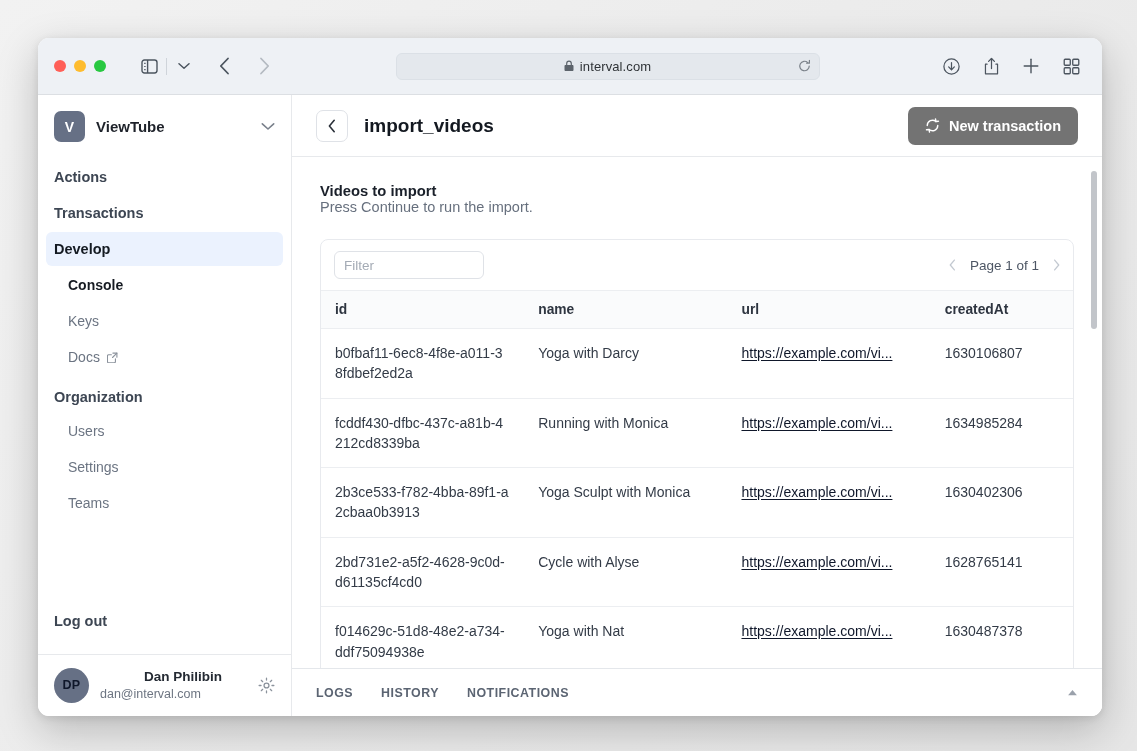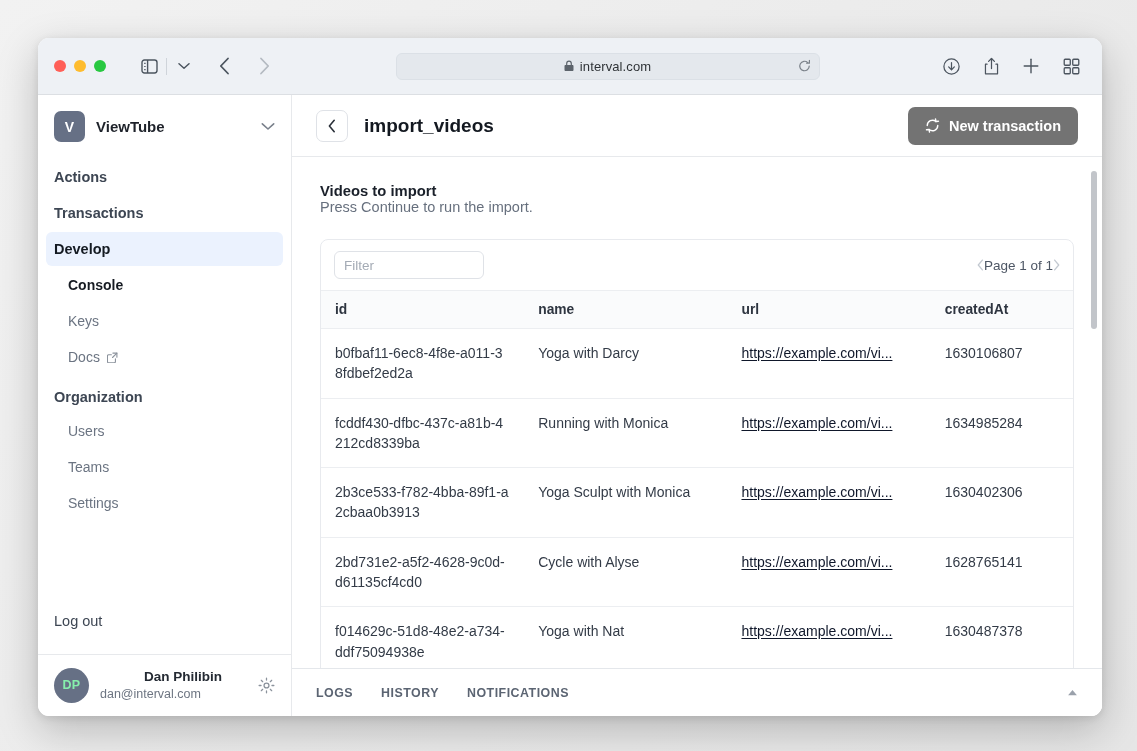--- a/index.html
+++ b/index.html
@@ -101,30 +101,30 @@
   .nav-item.sub { padding-left: 22px; font-size: 14px; color: #6b7482; }
   .nav-item.sub.current { color: #161b22; font-weight: 700; }
   .nav-section {
     padding: 9px 8px; font-size: 14.5px; font-weight: 600; color: #3d4653;
     margin-top: 6px;
   }
   .ext-icon { margin-left: 7px; display: inline-flex; color: #8b929c; }
 
   .logout-wrap { padding: 0 8px 16px 8px; }
   .logout {
-    padding: 9px 8px; font-size: 14.5px; color: #3d4653; font-weight: 400;
+    padding: 9px 8px; font-size: 14.5px; color: #3d4653; font-weight: 700;
   }
   .user-box {
     border-top: 1px solid #e7e9ec;
     padding: 13px 16px;
     display: flex; align-items: center; gap: 11px;
   }
   .user-avatar {
     width: 35px; height: 35px; border-radius: 50%;
-    background: #667085; color: #86efac;
+    background: #667085; color: #0f172a;
     font-size: 12.5px; font-weight: 700; letter-spacing: .3px;
     display: flex; align-items: center; justify-content: center;
     flex: 0 0 35px;
   }
   .user-meta { flex: 1; min-width: 0; }
   .user-name { font-size: 13.5px; font-weight: 700; color: #242a33; line-height: 1.35; padding-left: 44px; }
   .user-email { font-size: 12.5px; color: #6d7582; line-height: 1.35; }
   .gear { color: #8b929c; display: flex; }
 
   
@@ -177,21 +177,21 @@
     width: 150px; height: 28px;
     border: 1px solid #dfe2e7; border-radius: 6px;
     padding: 0 9px;
     font-size: 13.5px;
     font-family: inherit;
     color: #701a75;
     outline: none;
     background: #fff;
   }
   .filter-input::placeholder { color: #a4abb5; }
-  .pager { margin-left: auto; display: flex; align-items: center; }
+  .pager { margin-left: auto; display: flex; align-items: center; gap: 14px; }
   .pager-btn { color: #c3c9d1; display: flex; }
   .pager-label { font-size: 13.5px; color: #4c5costs; color: #4d5664; }
 
   table { width: 100%; border-collapse: collapse; table-layout: fixed; }
   thead th {
     background: #fafbfc;
     border-top: 1px solid #eceef1;
     border-bottom: 1px solid #eceef1;
     text-align: left;
     font-size: 13.8px; font-weight: 700; color: #2e3540;
@@ -366,24 +366,24 @@
             </svg>
           </span>
         </div>
         <div class="nav-section">
           <span>Organization</span>
         </div>
         <div class="nav-item sub">
           <span>Users</span>
         </div>
         <div class="nav-item sub">
+          <span>Settings</span>
+        </div>
+        <div class="nav-item sub">
           <span>Teams</span>
-        </div>
-        <div class="nav-item sub">
-          <span>Settings</span>
         </div>
       </div>
 
       <div class="logout-wrap">
         <div class="logout">Log out</div>
       </div>
 
       <div class="user-box">
         <div class="user-avatar">DP</div>
         <div class="user-meta">

